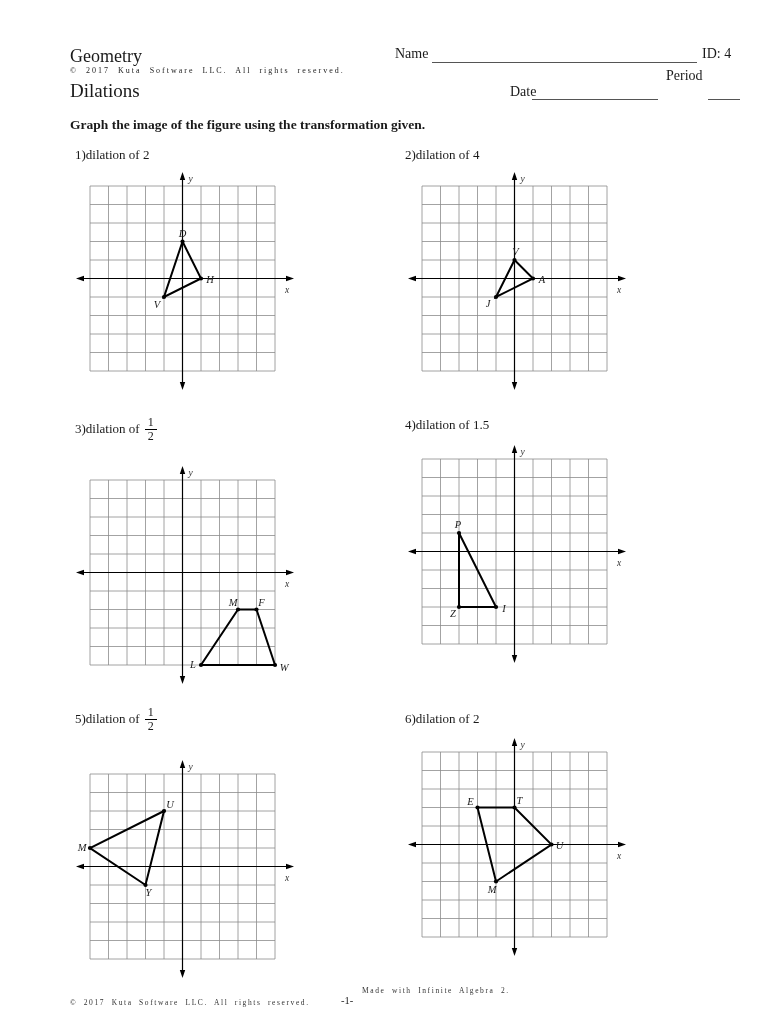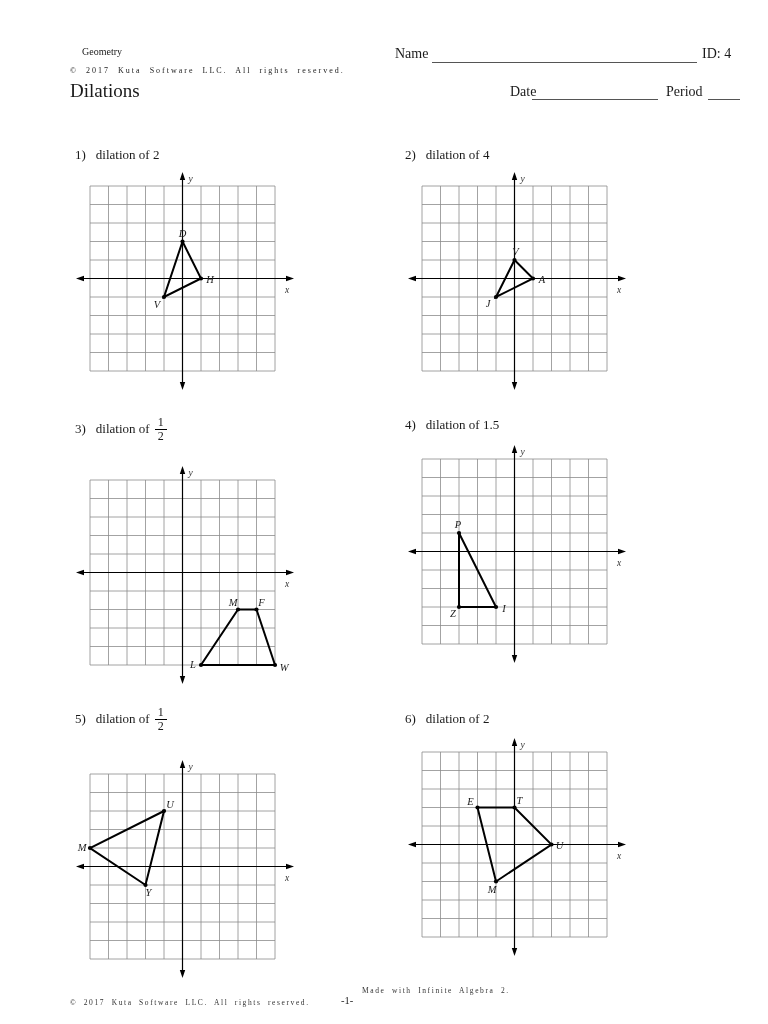--- a/index.html
+++ b/index.html
@@ -6,39 +6,39 @@
   #page {
     position: relative;
     width: 768px;
     height: 1024px;
     background: #ffffff;
     font-family: "Liberation Serif", serif;
     color: #1a1a1a;
     overflow: hidden;
   }
   .abs { position: absolute; }
-  .course { font-size: 10px; margin-left: 12px; }
+  .course { font-size: 18px; }
   .hline { border-bottom: 1px solid #555; height: 1px; }
   .smallcaps {
     font-size: 8px;
     letter-spacing: 2px;
     word-spacing: 4px;
     color: #222;
     white-space: nowrap;
   }
   .title { font-size: 19px; }
   .label14 { font-size: 14px; }
   .instruction { font-size: 13.5px; font-weight: bold; }
   .prob-head {
     font-size: 13px;
     white-space: nowrap;
     display: flex;
     align-items: center;
   }
-  .prob-head .ptext { margin-left: 10px; }
+  .prob-head .ptext { }
   .frac {
     display: inline-flex;
     flex-direction: column;
     align-items: center;
     line-height: 1.05;
     font-size: 12px;
     margin-left: 5px;
   }
   .frac .den { border-top: 1px solid #000; padding: 0 3px; }
   .frac .num { padding: 0 3px; }
@@ -60,23 +60,24 @@
   <div class="abs course" style="left:70px; top:46px;">Geometry</div>
   <div class="abs label14" style="left:395px; top:46px;font-family:Liberation Serif, serif;">Name</div>
   <div class="abs hline" style="left:432px; top:61px; width:265px;"></div>
   <div class="abs label14" style="left:702px; top:46px;">ID: 4</div>
 
   <div class="abs smallcaps" style="left:70px; top:66px;">© 2017 Kuta Software LLC.  All rights reserved.</div>
 
   <div class="abs title" style="left:70px; top:80px;">Dilations</div>
   <div class="abs label14" style="left:510px; top:84px;text-align:center;">Date</div>
   <div class="abs hline" style="left:532px; top:98px; width:126px;"></div>
-  <div class="abs label14" style="left:666px; top:84px;">Period</div>
+  <div class="abs label14" style="left:666px; top:68px;">Period</div>
   <div class="abs hline" style="left:708px; top:98px; width:32px;"></div>
 
+  <div class="abs instruction" style="left:70px; top:117px;">Graph the image of the figure using the transformation given.</div>
 
   <div class="abs prob-head" style="left:75px; top:147px;">
     <span>1)</span>
     <span class="ptext">dilation of 2</span>
   </div>
   <div class="abs" style="left:74px; top:170px;">
       <svg width="222" height="222" viewBox="0 0 222 222">
         <g stroke="#8c8c8c" stroke-width="0.8">
           <line x1="16" y1="16" x2="201" y2="16"></line>
           <line x1="16" y1="16" x2="16" y2="201"></line>

